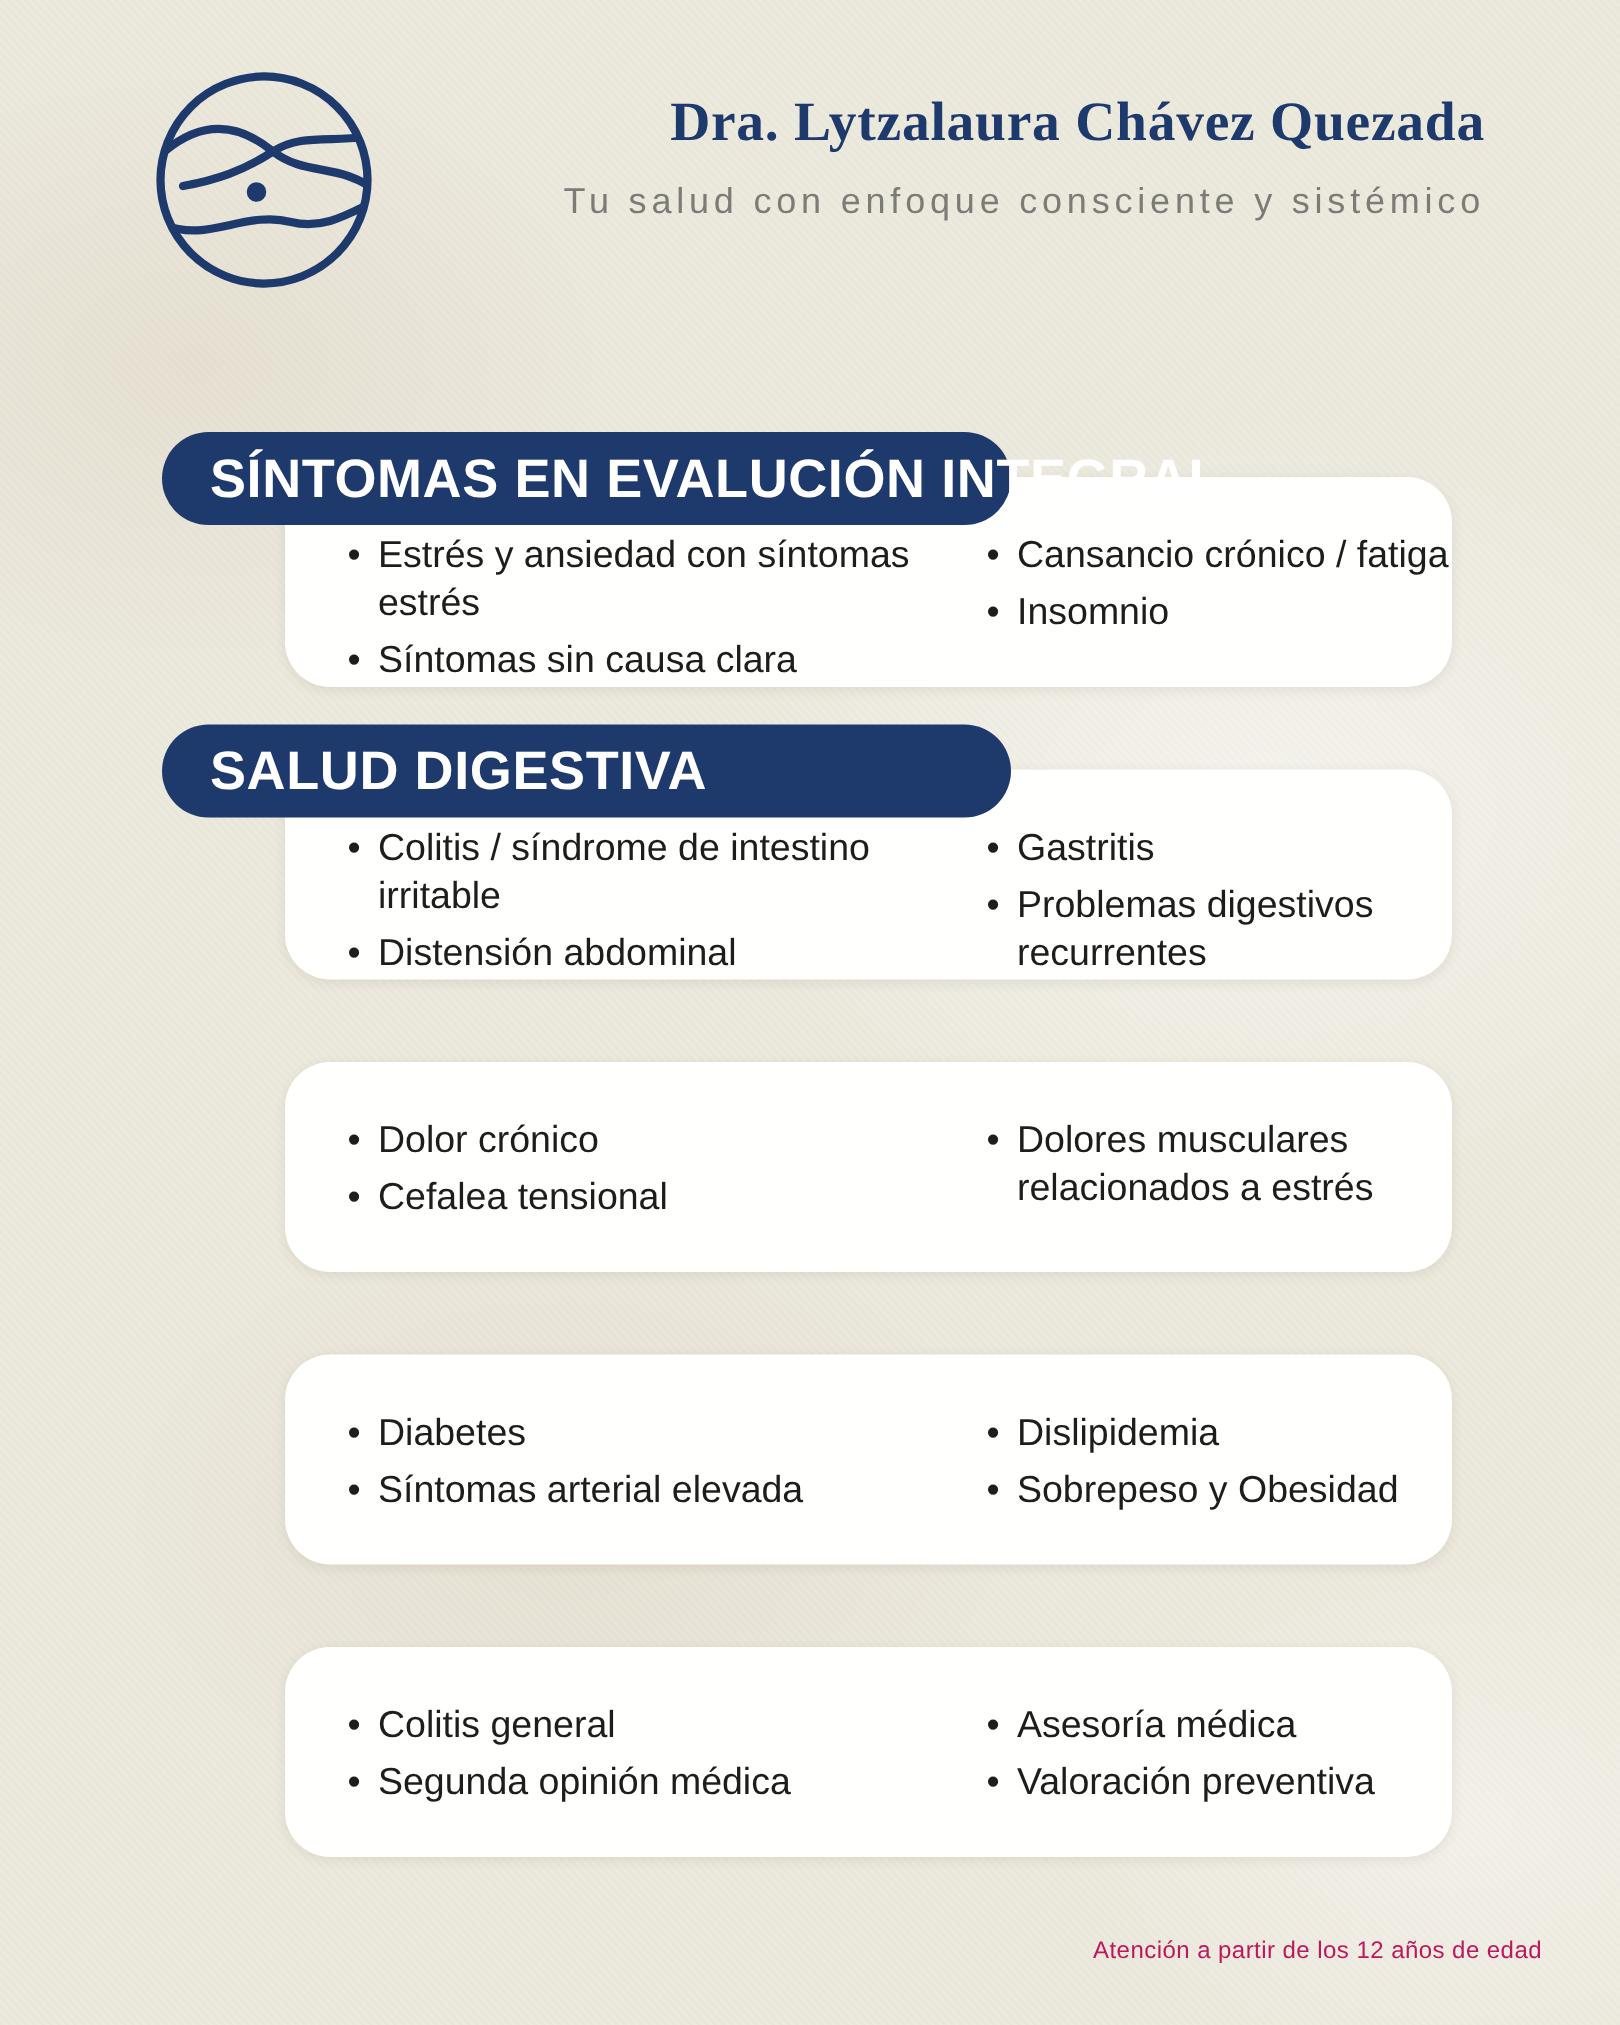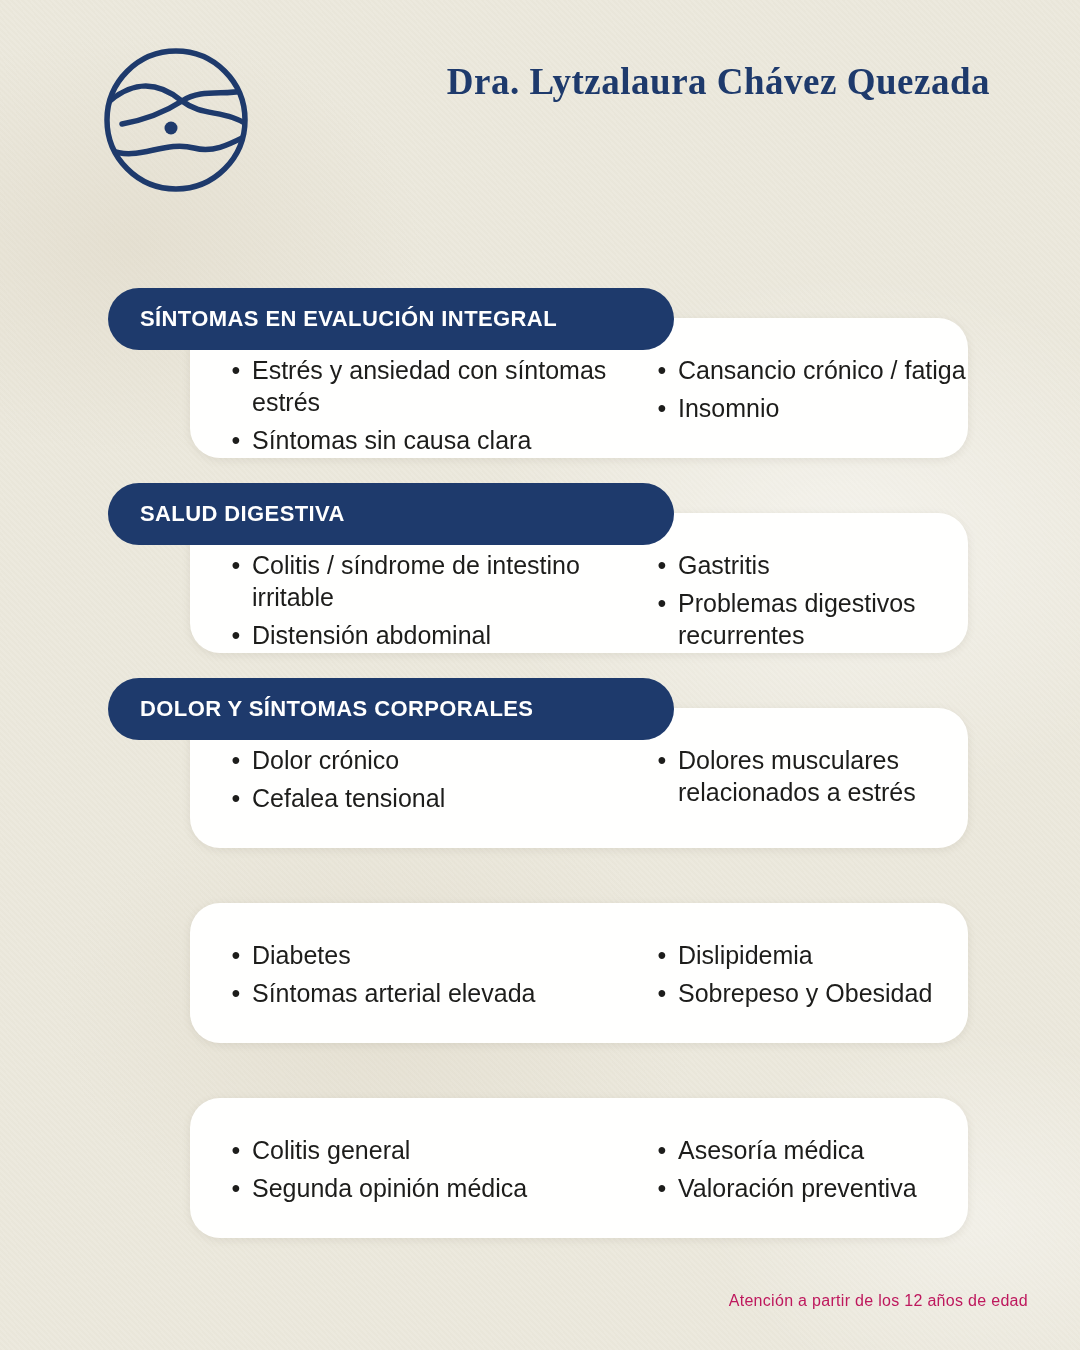--- a/index.html
+++ b/index.html
@@ -61,21 +61,21 @@
     border-radius: 31px;
     display: flex;
     align-items: center;
     padding-left: 32px;
     box-sizing: border-box;
     z-index: 2;
   }
   .pill-title {
     color: #ffffff;
     font-weight: bold;
-    font-size: 22px;
+    font-size: 36px;
     letter-spacing: 0.4px;
     white-space: nowrap;
   }
   .card {
     position: absolute;
     left: 190px; top: 30px;
     width: 778px; height: 140px;
     background: #fffffe;
     border-radius: 30px;
     box-shadow: 0 2px 8px rgba(90,80,60,0.10);
@@ -131,20 +131,21 @@
       <g clip-path="url(#logoClip)" stroke="#1e3a6c" stroke-width="5.5" stroke-linecap="round">
         <path d="M2,64 C28,38 54,34 82,57 C104,74 126,64 152,84"></path>
         <path d="M22,80 C44,76 62,70 82,57 C102,44 124,52 150,46"></path>
         <path d="M10,106 C38,118 64,96 94,104 C114,109 130,100 146,92"></path>
       </g>
       <circle cx="71" cy="84" r="6.5" fill="#1e3a6c"></circle>
     </svg>
   </div>
   <div class="header-text">
     <div class="doctor-name">Dra. Lytzalaura Chávez Quezada</div>
+    <div class="tagline">Tu salud con enfoque consciente y sistémico</div>
   </div>
 
   <div class="sections">
 
     <div class="section">
       <div class="pill">
         <span class="pill-title">SÍNTOMAS EN EVALUCIÓN INTEGRAL</span>
       </div>
       <div class="card">
         <div class="col col-left">
@@ -192,23 +193,20 @@
           </div>
           <div class="item">
             <span class="dot">•</span>
             <span class="txt">Problemas digestivos recurrentes</span>
           </div>
         </div>
       </div>
     </div>
 
     <div class="section">
-      <div class="pill">
-        <span class="pill-title">DOLOR Y SÍNTOMAS CORPORALES</span>
-      </div>
       <div class="card">
         <div class="col col-left">
           <div class="item">
             <span class="dot">•</span>
             <span class="txt">Dolor crónico</span>
           </div>
           <div class="item">
             <span class="dot">•</span>
             <span class="txt">Cefalea tensional</span>
           </div>

